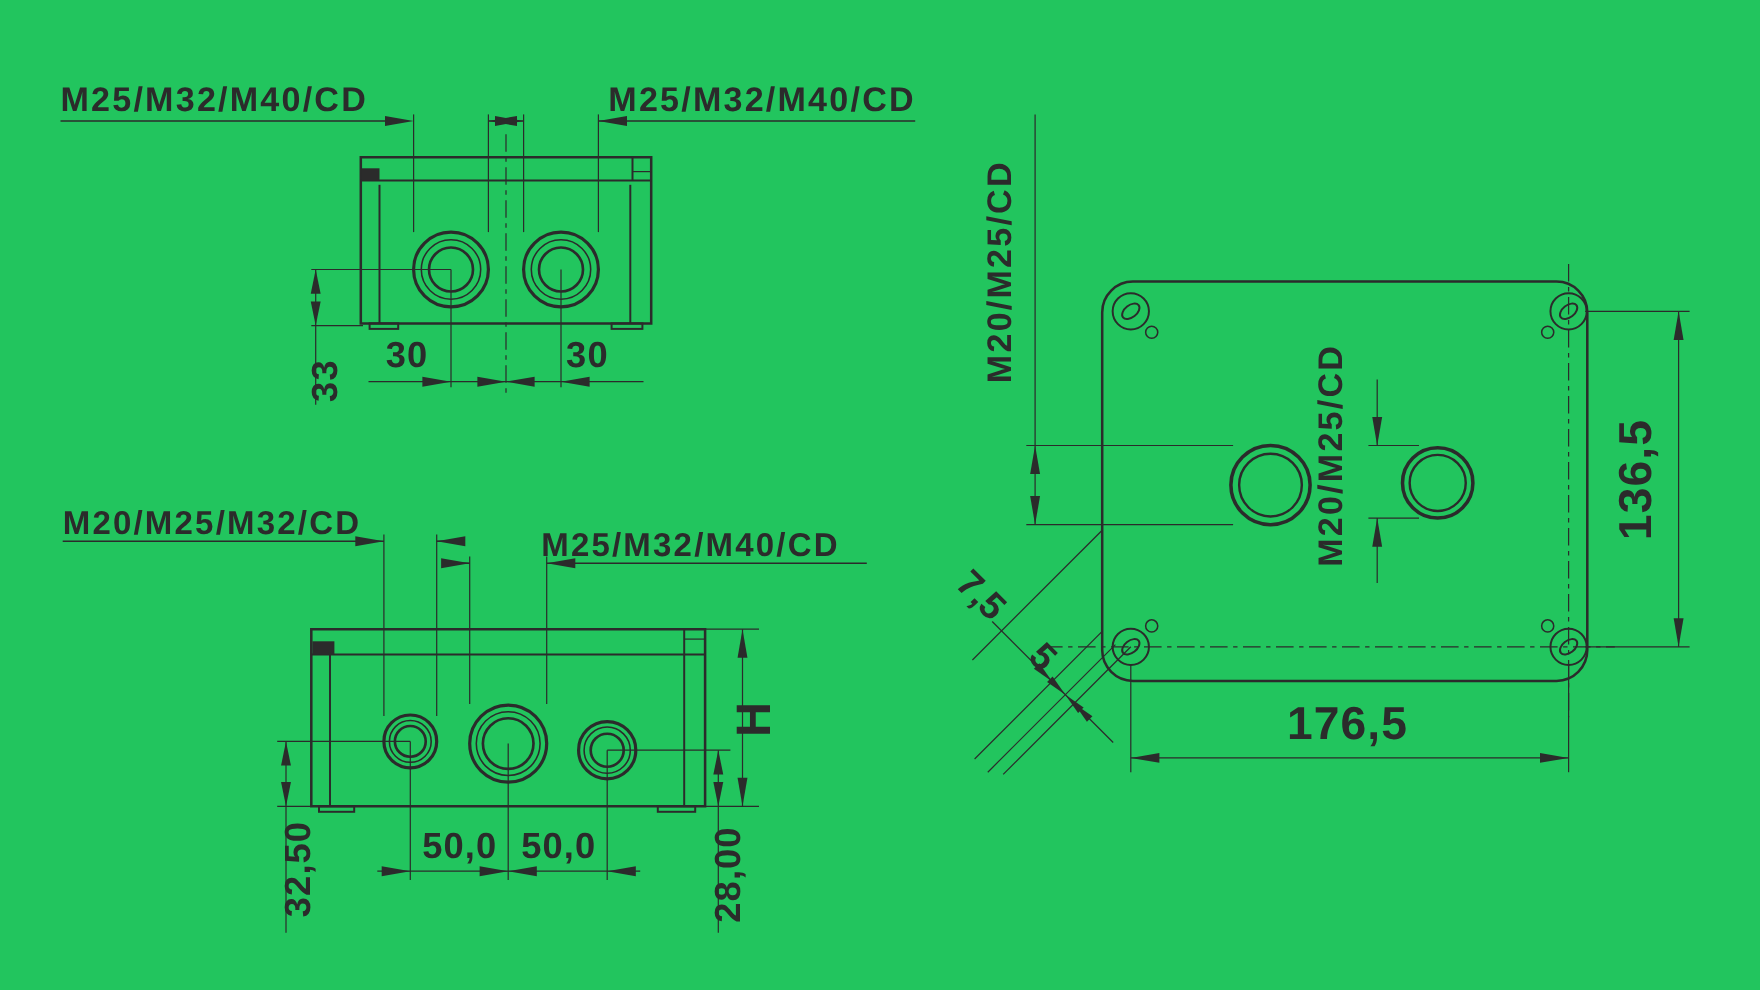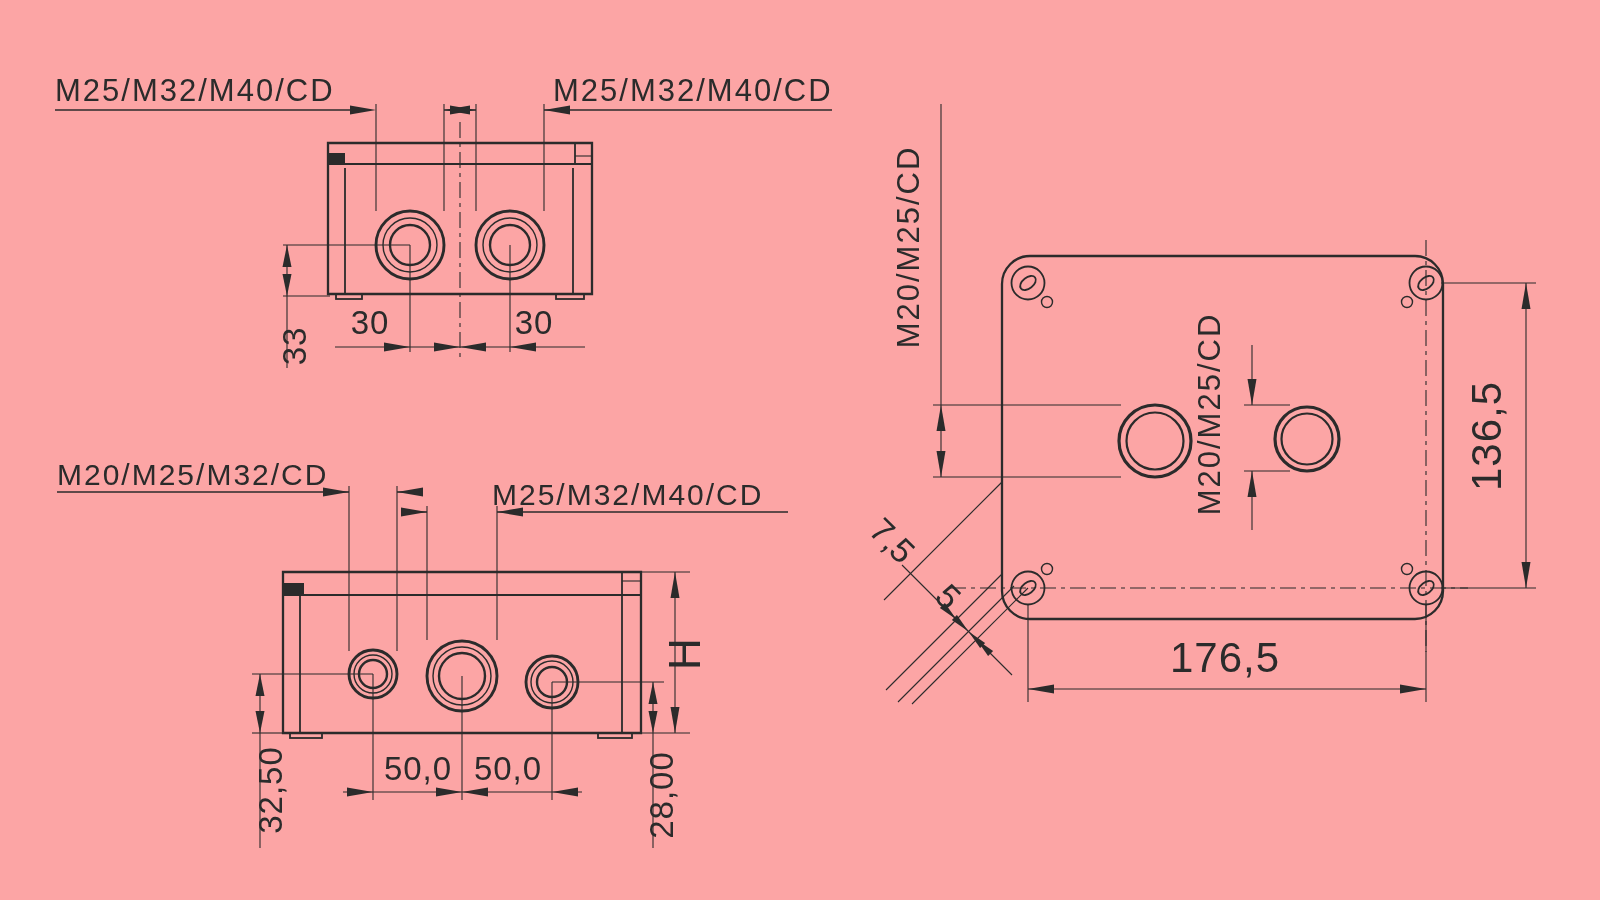--- a/index.html
+++ b/index.html
@@ -1,16 +1,16 @@
 <!DOCTYPE html>
 <html><head>
 <meta charset="utf-8">
 <style>
   html,body{margin:0;padding:0;background:#ffffff;}
-  .stage{position:relative;width:1600px;height:900px;background:#fca5a5;overflow:hidden;}
+  .stage{position:relative;width:1600px;height:900px;background:#22c55e;overflow:hidden;font-weight:bold;}
   svg{display:block;}
   svg text{font-family:"Liberation Sans", sans-serif;fill:#2b2b2b;}
   .lbl{font-size:30px;letter-spacing:2px;}
   .lbl-s{font-size:31px;letter-spacing:2px;}
   .dim{font-size:33px;letter-spacing:1px;}
   .dim-big{font-size:42px;letter-spacing:1px;}
   .dim-h{font-size:44px;}
   .dim-diag{font-size:34px;}
   .ol{stroke:#2b2b2b;stroke-width:2.3;fill:none;}
   .ol2{stroke:#2b2b2b;stroke-width:1.8;fill:none;}

